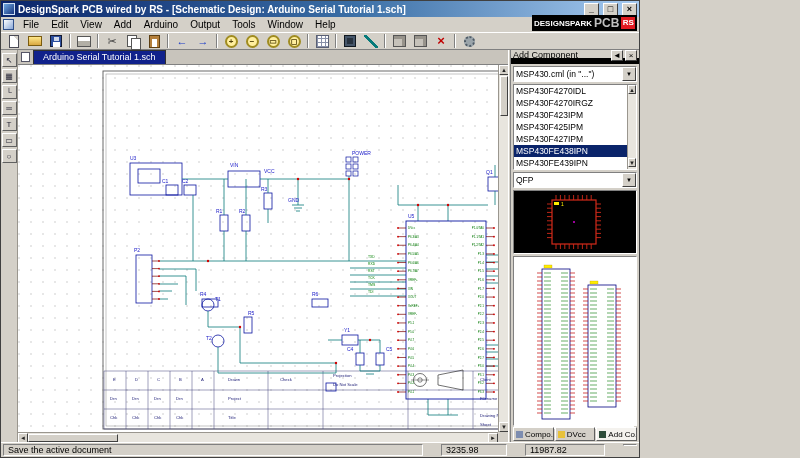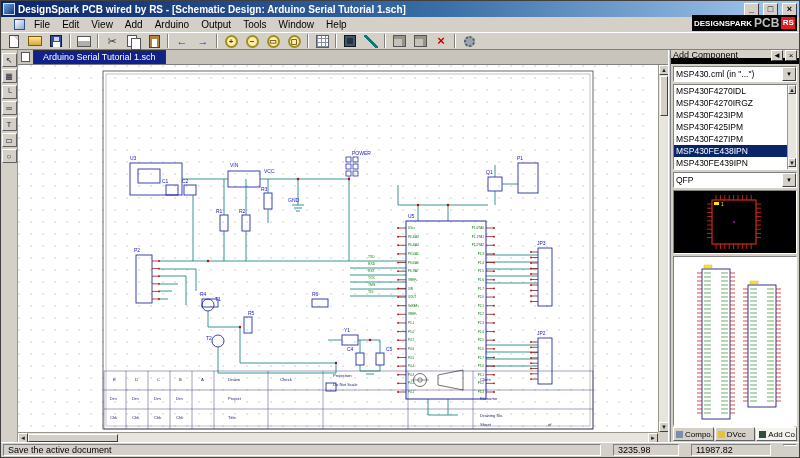--- a/index.html
+++ b/index.html
@@ -1,26 +1,26 @@
 <!DOCTYPE html>
 <html><head>
 <meta charset="utf-8">
 <style>
   * { margin:0; padding:0; box-sizing:border-box; font-family:"Liberation Sans",sans-serif; }
   html,body { width:800px; height:458px; overflow:hidden; background:#d4d0c8; font-size:10px; }
-  #win { position:relative; width:800px; height:458px; background:#d4d0c8; border:1px solid #404040; display:flex; flex-direction:column; }
+  #win { position:relative; width:640px; height:458px; background:#d4d0c8; border:1px solid #404040; display:flex; flex-direction:column; }
 
   
   .titlebar { height:16px; background:linear-gradient(90deg,#0a246a,#3a6ea5 55%,#a6caf0); display:flex; align-items:center; padding:0 2px; gap:3px; flex:0 0 auto; }
   .ticon { width:12px; height:12px; background:linear-gradient(135deg,#6fa8e0,#16337f); border:1px solid #cfe0f5; flex:0 0 auto; }
   .ttext { flex:1; color:#fff; font-weight:bold; font-size:10px; white-space:nowrap; overflow:hidden; }
   .wbtn { width:15px; height:13px; background:#d4d0c8; border:1px solid; border-color:#fff #404040 #404040 #fff; font-size:9px; line-height:11px; text-align:center; color:#000; margin-left:1px; font-weight:bold; }
 
   
-  .menubar { height:15px; display:flex; align-items:center; padding-left:2px; flex:0 0 auto;margin-left:11px; }
+  .menubar { height:15px; display:flex; align-items:center; padding-left:2px; flex:0 0 auto; }
   .childicon { width:11px; height:11px; background:linear-gradient(135deg,#fff,#8aa8d8); border:1px solid #30508a; margin-right:3px; }
   .menu-item { padding:1px 6px; color:#000; }
 
   
   .logo { position:absolute; top:14px; right:2px; width:105px; height:16px; background:#000; z-index:20; display:flex; align-items:center; padding:0 2px; gap:2px; }
   .logo .brand { color:#fff; font-weight:bold; font-size:8px; letter-spacing:0; }
   .logo .product { color:#bfbfbf; font-weight:bold; font-size:12px; }
   .logo .badge { background:#e11b22; color:#fff; font-weight:bold; font-size:8px; width:14px; height:12px; text-align:center; line-height:12px; margin-left:auto; }
 
   
@@ -89,21 +89,21 @@
   .lscroll { position:absolute; right:0; top:0; bottom:0; width:9px; background:#e8e5de; border-left:1px solid #9a968e; }
   .lscroll .sbtn { width:8px; height:9px; }
   .blackprev { margin:2px 2px 0; height:64px; background:#000; border:1px solid; border-color:#808080 #fff #fff #808080; flex:0 0 auto; }
   .whiteprev { margin:2px 2px 0; flex:1; background:#fff; border:1px solid; border-color:#808080 #fff #fff #808080; min-height:0; }
   .ptabs { height:16px; display:flex; padding:1px 2px; gap:1px; flex:0 0 auto; align-items:stretch; }
   .ptab { flex:1; font-size:8px; display:flex; align-items:center; gap:2px; padding:0 2px; background:#d4d0c8; border:1px solid; border-color:#fff #606060 #606060 #fff; white-space:nowrap; overflow:hidden; }
   .ptab.active { background:#f4f2ee; }
   .ptabic { width:7px; height:7px; flex:0 0 auto; }
 
   
-  .statusbar { height:15px; display:flex; gap:12px; padding:1px 2px; border-top:1px solid #fff; flex:0 0 auto; align-items:flex-start; }
+  .statusbar { height:15px; display:flex; gap:18px; padding:1px 2px; border-top:1px solid #fff; flex:0 0 auto; align-items:flex-start; }
   .spanel { border:1px solid; border-color:#808080 #fff #fff #808080; padding:0 4px; font-size:9px; display:flex; align-items:center; white-space:nowrap; overflow:hidden; }
   .sp-msg { flex:1; } .sp-x { width:66px; } .sp-y { width:80px; } .sp-sm { width:14px; }
 </style>
 </head>
 <body>
 
 <div id="win">
 
   <div class="titlebar">
     <div class="ticon"></div>

